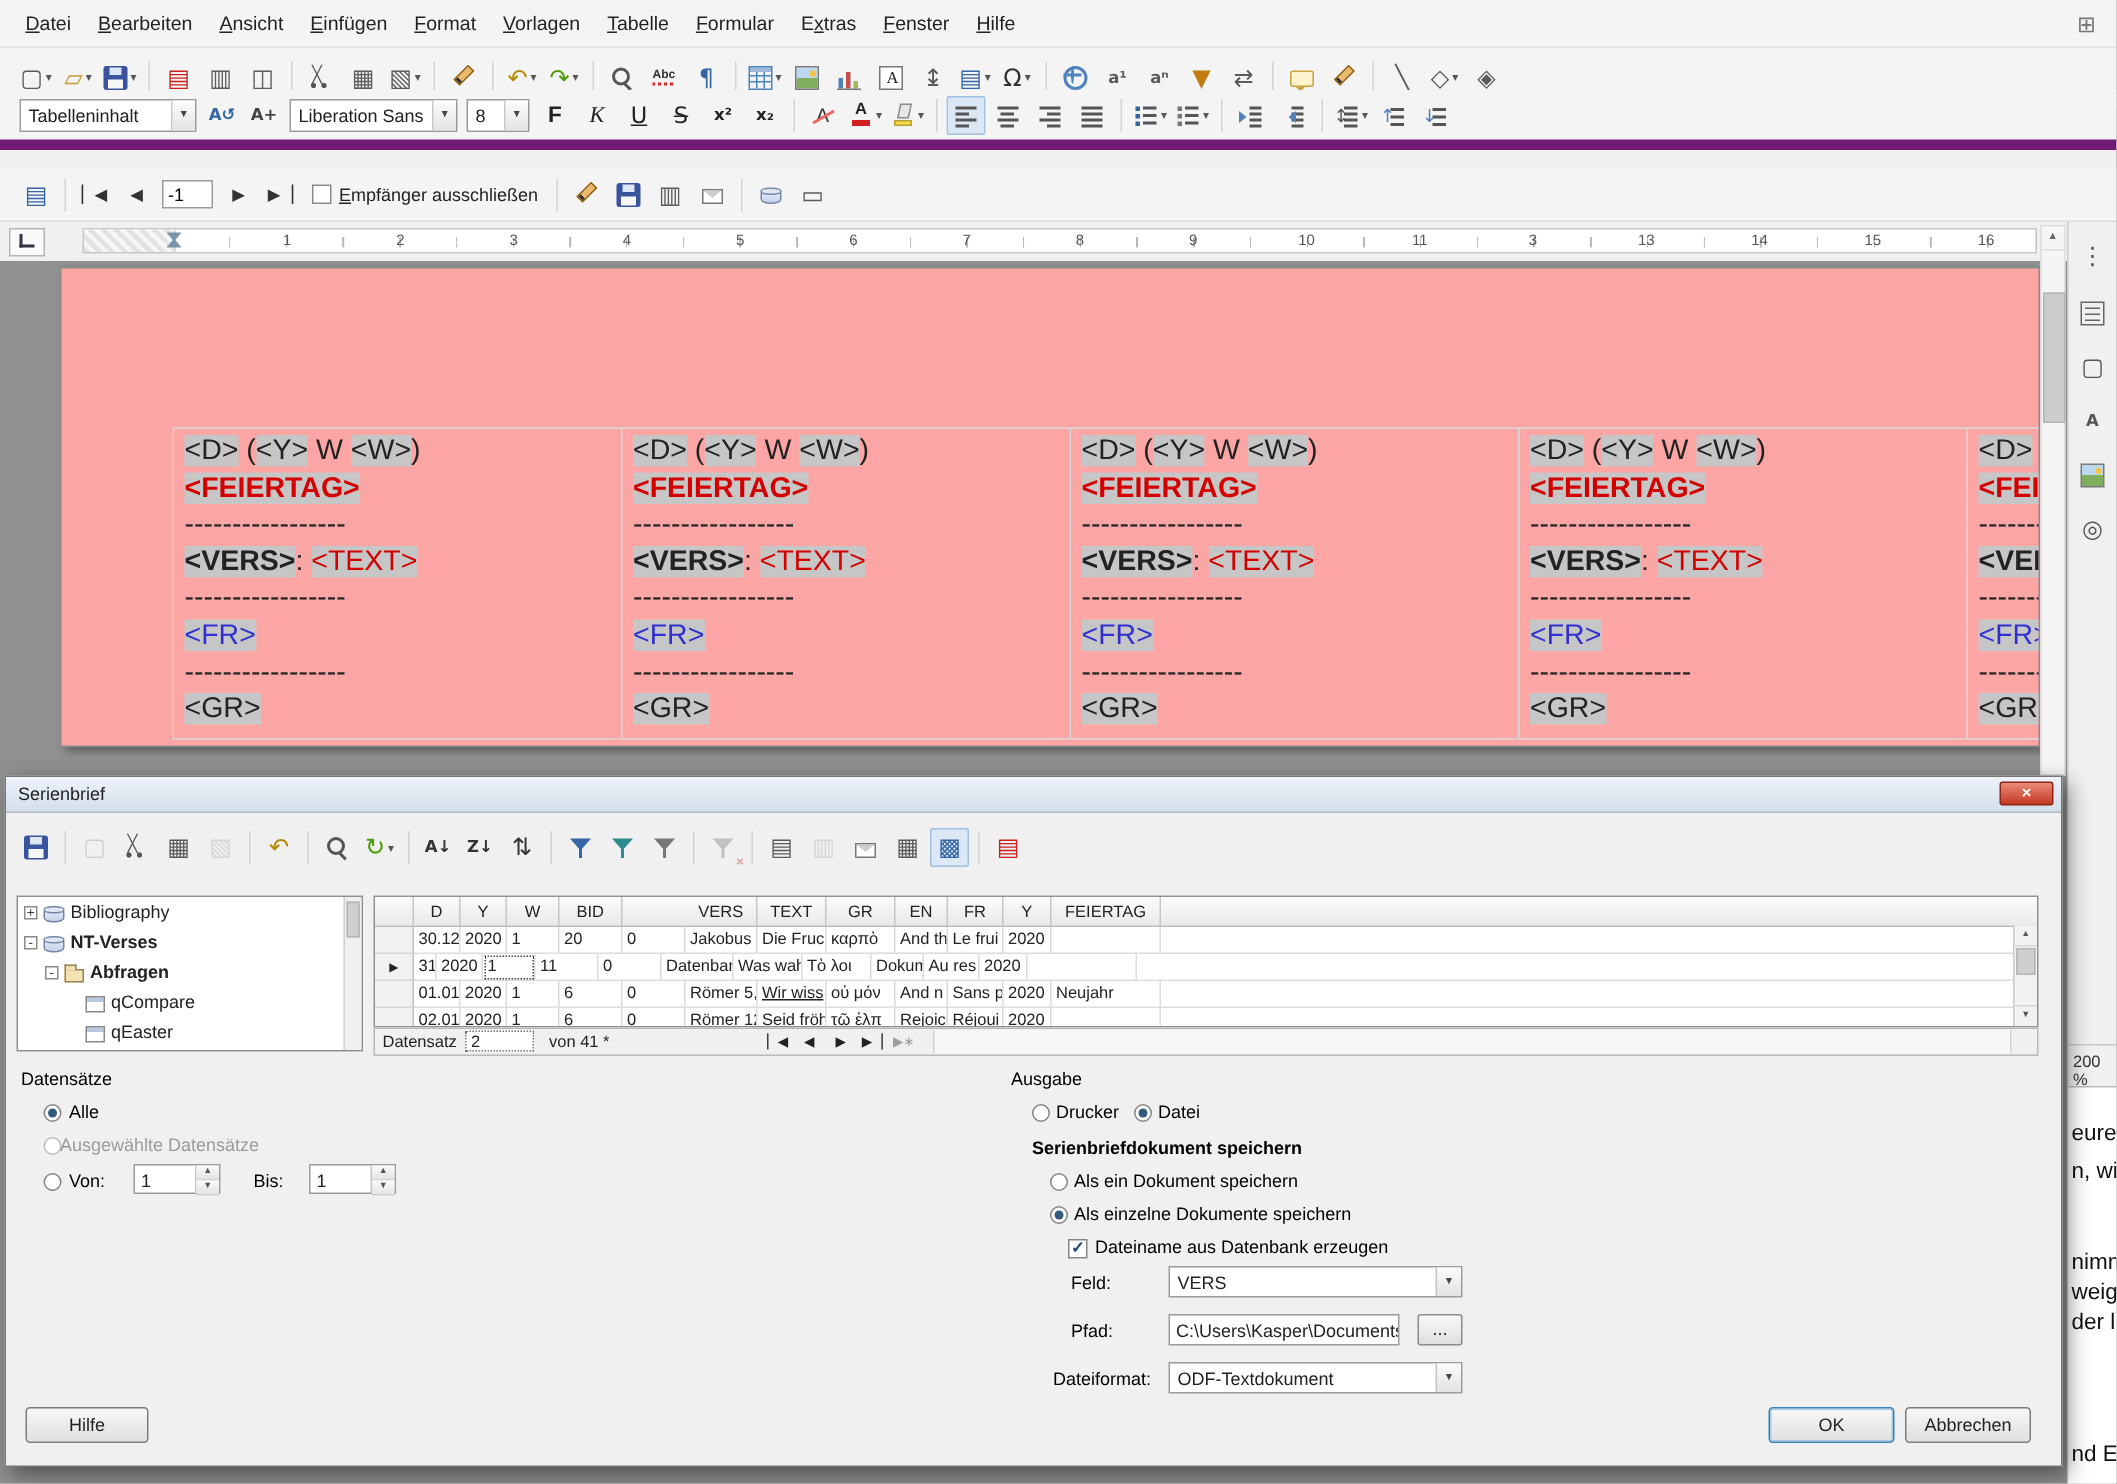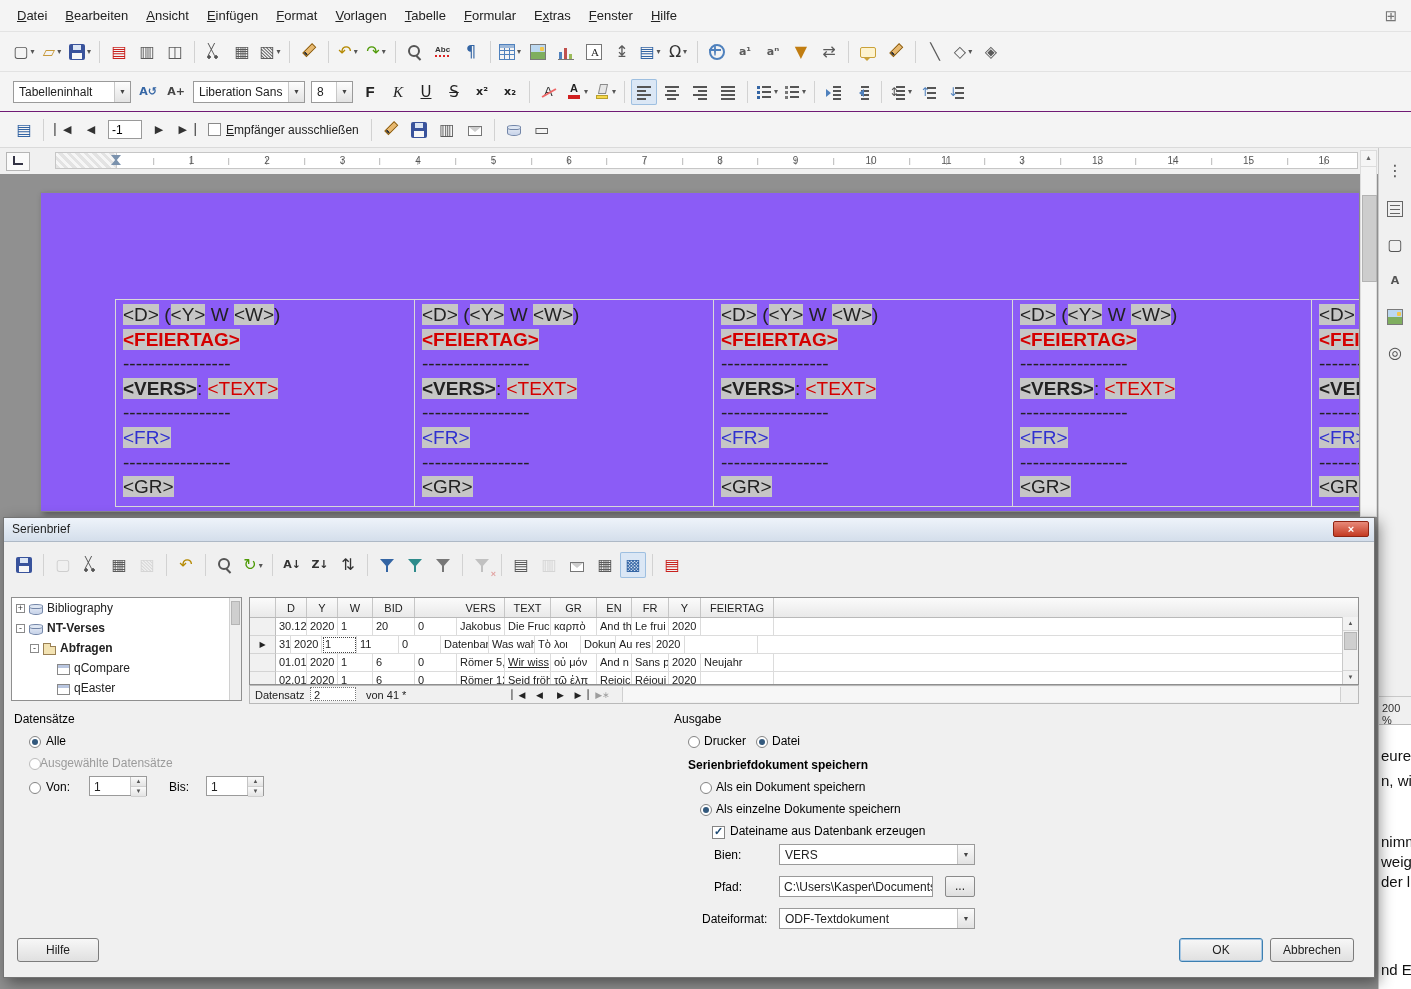--- a/index.html
+++ b/index.html
@@ -10,21 +10,21 @@
   .menubar{position:absolute;left:0;top:0;width:100%;height:32px;background:#f4f4f4;
            border-bottom:1px solid #e3e3e3;display:flex;align-items:center;padding-left:8px;box-sizing:border-box}
   .menu-item{padding:0 9px;font-size:13px;line-height:30px;white-space:nowrap}
   .menu-item u{text-decoration:underline}
   .menubar-right{position:absolute;right:10px;top:6px;width:20px;height:20px;color:#777;
                  font-size:15px;text-align:center;line-height:20px;font-family:"DejaVu Sans",sans-serif}
 
   .tb{position:absolute;left:0;width:1411px;box-sizing:border-box;background:#f4f4f4;
       display:flex;align-items:center;padding-left:10px}
   #tb-main{top:32px;height:40px;border-bottom:1px solid #e2e2e2}
-  #tb-format{top:72px;height:40px;border-bottom:1px solid #701a75}
+  #tb-format{top:60px;height:40px;border-bottom:7px solid #701a75}
   #tb-mm{top:112px;height:36px;border-bottom:1px solid #dadada}
 
   .tbtn{position:relative;display:flex;align-items:center;justify-content:center;
         min-width:26px;height:26px;margin:0 1px;border-radius:2px}
   .tbtn.active{background:#dbe7f5;box-shadow:0 0 0 1px #9ebfe0 inset}
   .tbtn.disabled{opacity:.38}
   .glyph{font-family:"DejaVu Sans",sans-serif;font-size:16px;line-height:24px;white-space:nowrap}
   .gsmall{font-size:11px;font-weight:bold}
   .gb{font-size:15px;font-weight:bold;font-family:"Liberation Sans",sans-serif}
   .gi{font-size:15px;font-style:italic;font-family:"Liberation Serif",serif}
@@ -154,21 +154,21 @@
   .ruler-margin{position:absolute;left:0;top:0;width:60px;height:100%;
       background:repeating-linear-gradient(45deg,#e3e3e3 0 3px,#f6f6f6 3px 6px);border-right:1px solid #cdcdcd}
   .rnum{position:absolute;top:2px;font-size:10px;color:#555;transform:translateX(-50%)}
   .ind-top{position:absolute;left:55px;top:2px;width:0;height:0;
       border-left:5px solid rgba(0,0,0,0);border-right:5px solid rgba(0,0,0,0);border-top:6px solid #7b92ad}
   .ind-bot{position:absolute;left:55px;bottom:3px;width:0;height:0;
       border-left:5px solid rgba(0,0,0,0);border-right:5px solid rgba(0,0,0,0);border-bottom:6px solid #7b92ad}
 
   
   .workspace{position:absolute;left:0;top:174px;width:1378px;height:815px;background:#909090;overflow:hidden}
-  .page{position:absolute;left:40px;top:18px;width:1320px;height:320px;background:#8b5cf6;
+  .page{position:absolute;left:40px;top:4px;width:1320px;height:320px;background:#fca5a5;
         border:1px solid #8a8a8a;box-shadow:3px 3px 6px rgba(0,0,0,.35);box-sizing:border-box}
   .labels{position:absolute;left:74px;top:106px;right:0;height:206px;border-top:1px solid #d9d9d9;
           border-bottom:1px solid #d9d9d9;display:flex;overflow:hidden}
   .lcol{flex:0 0 299px;width:299px;border-left:1px solid #d9d9d9;padding:3px 0 0 7px;
         box-sizing:border-box;font-size:19px;line-height:24.6px;white-space:nowrap;overflow:hidden}
   .fld{background:#c6c6c6}
   .red{color:#d40000}.blue{color:#3030d0}.b{font-weight:bold}
 
   .vscroll{position:absolute;left:1360px;top:150px;width:17px;height:367px;background:#f5f5f5;
            border:1px solid #dcdcdc;box-sizing:border-box}
@@ -904,21 +904,21 @@
   <span class="radio sel" style="left:752px;top:218px"></span>
   <span class="rlabel" style="left:768px;top:216px">Datei</span>
   <div class="sec-label bold" style="left:684px;top:240px">Serienbriefdokument speichern</div>
   <span class="radio" style="left:696px;top:264px"></span>
   <span class="rlabel" style="left:712px;top:262px">Als ein Dokument speichern</span>
   <span class="radio sel" style="left:696px;top:286px"></span>
   <span class="rlabel" style="left:712px;top:284px">Als einzelne Dokumente speichern</span>
   <span class="chk checked" style="left:708px;top:308px"></span>
   <span class="rlabel" style="left:726px;top:306px">Dateiname aus Datenbank erzeugen</span>
 
-  <div class="sec-label" style="left:710px;top:330px">Bien:</div>
+  <div class="sec-label" style="left:710px;top:330px">Feld:</div>
   <div class="fcombo" style="left:775px;top:326px;width:196px">
     <span class="fcval">VERS</span>
     <span class="fcbtn">▼</span>
   </div>
 
   <div class="sec-label" style="left:710px;top:362px">Pfad:</div>
   <div class="ftext" style="left:775px;top:358px;width:154px">C:\Users\Kasper\Documents</div>
   <div class="pbtn" style="left:941px;top:358px;width:30px">...</div>
 
   <div class="sec-label" style="left:698px;top:394px">Dateiformat:</div>

